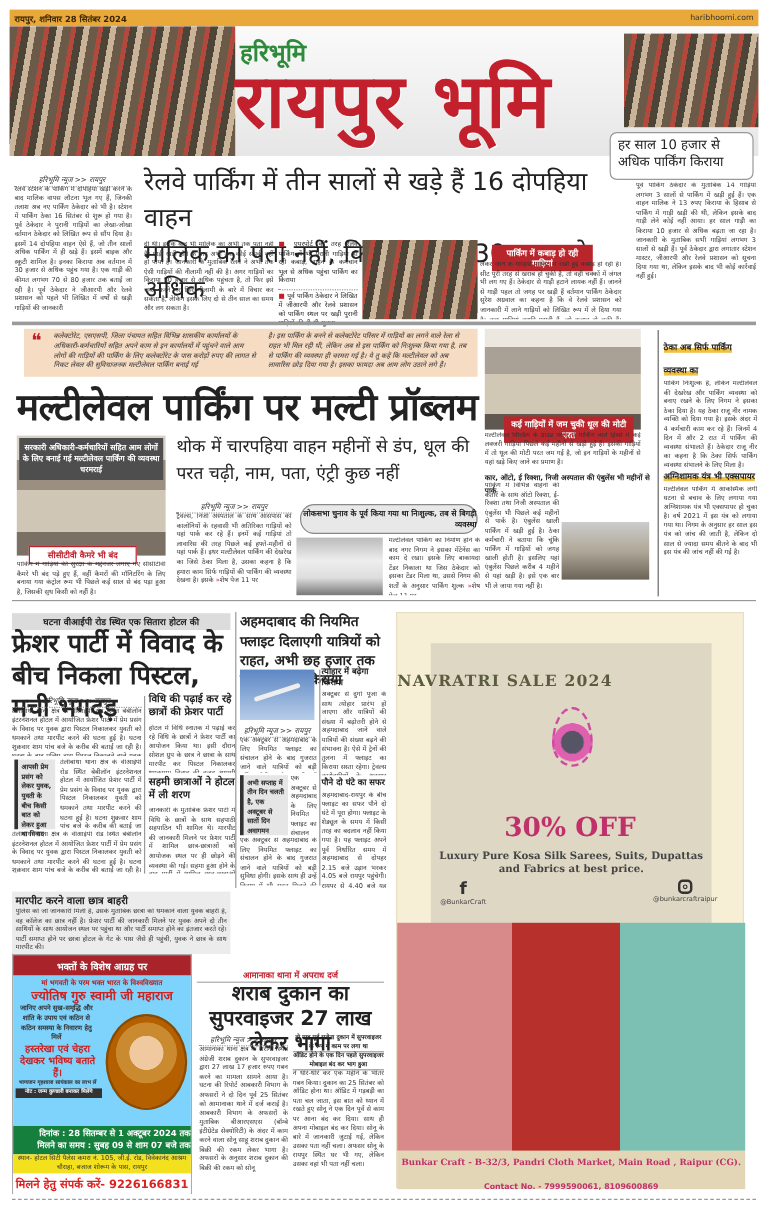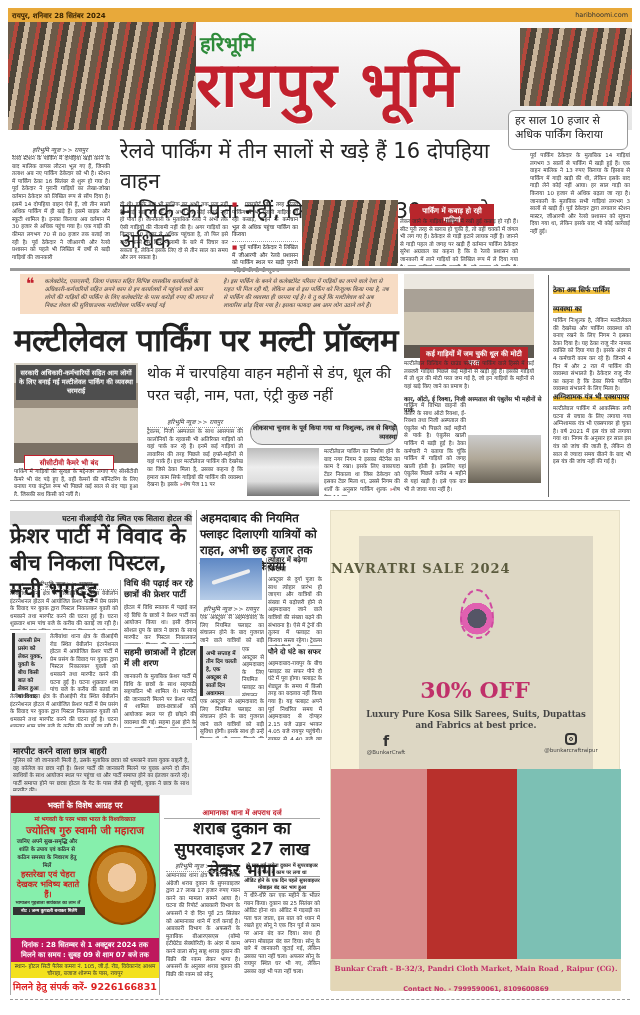--- a/index.html
+++ b/index.html
@@ -22,35 +22,35 @@
 .redtag{background:#b8262c;color:#fff;font-size:7px;text-align:center;padding:2px 4px;font-weight:bold}
 .rule{background:#9a9a9a}
 .quote{left:20px;top:274px;width:378px;height:40px;background:#f7dcc4;padding:3px 6px;display:flex;gap:10px}
 .quote .col{flex:1;font-size:5.8px;line-height:8px;font-style:italic;color:#333}
 .quote .q-icon{font-size:16px;color:#c2202d;line-height:14px}
 .h-multi{left:14px;top:322px;width:388px;font-size:31px;line-height:36px;color:#222;font-weight:bold;letter-spacing:-0.5px}
 .darkbox{background:#4e4e4e;color:#fff;font-size:6.5px;text-align:center;line-height:9px;padding:4px 3px;font-weight:bold}
 .sub-multi{left:147px;top:362px;width:256px;font-size:14.5px;line-height:22px;color:#222}
 .pillbox{left:250px;top:420px;width:148px;height:25px;border:1px solid #888;border-radius:12px;background:#e8e8e8;font-size:6.5px;text-align:right;line-height:9px;padding-top:3px;font-weight:bold}
 .side-h{font-size:7px;font-weight:bold;color:#222;background:linear-gradient(180deg,transparent 55%,#f0c040 55%);display:inline;line-height:11px}
-.graybar{background:#dcdcdc;font-size:7.5px;text-align:right;color:#222;padding:2px 0;font-weight:bold}
+.graybar{background:#dcdcdc;font-size:7.5px;text-align:center;color:#222;padding:2px 0;font-weight:bold}
 .h-fresh{font-size:21px;line-height:27px;color:#222;font-weight:bold}
 .h-flight{font-size:11.5px;line-height:16px;color:#222;font-weight:bold}
 .subhead{font-size:8.5px;font-weight:bold;color:#222;line-height:11px}
 .bullet-box{background:#e6e6e6;border-left:3px solid #333;font-size:5.5px;line-height:8px;padding:3px;font-weight:bold;color:#222}
 .grey-panel{background:#ececec}
 .ad-astro{left:10px;top:795px;width:150px;height:200px;border:1px solid #aaa}
 .ad-astro .hd{background:#a8242a;color:#fff;font-size:8px;text-align:center;font-weight:bold;padding:3px 0}
-.ad-astro .body{background:#86efac;height:125px;position:relative;padding:2px}
+.ad-astro .body{background:#7dd3fc;height:125px;position:relative;padding:2px}
 .ad-astro .l1{font-size:5.8px;text-align:center;color:#b22;font-weight:bold}
 .ad-astro .l2{font-size:10.5px;text-align:center;color:#c22;font-weight:bold;line-height:14px}
 .ad-astro .l3{font-size:5.5px;color:#333;width:68px;line-height:8px;font-weight:bold;text-align:center}
 .ad-astro .l4{font-size:8.2px;color:#c22;width:70px;font-weight:bold;text-align:center;line-height:10px}
 .ad-astro .portrait{right:3px;top:32px;width:68px;height:80px;border-radius:50%;background:radial-gradient(circle at 50% 40%,#f0c9a0 0 25%,#c98a30 26% 45%,#b46000 46%);border:2px solid #8a4a00}
-.ad-astro .blue{background:#be185d;color:#fff;font-size:7px;text-align:center;line-height:10px;font-weight:bold;padding:2px 0}
+.ad-astro .blue{background:#15803d;color:#fff;font-size:7px;text-align:right;line-height:10px;font-weight:bold;padding:2px 0}
 .ad-astro .yellow2{background:#f3e11e;color:#333;font-size:5.5px;text-align:center;line-height:7px;padding:1px 0}
 .ad-astro .contact{background:#fff;color:#d22;font-size:9.5px;text-align:center;font-weight:bold;padding:2px 0}
 .h-liquor{font-size:17px;line-height:21px;color:#222;font-weight:bold;text-align:center}
 .ad-bunkar{left:330px;top:510px;width:290px;height:480px;background:#f6efd6;border:1px solid #e6dfc6}
 .ad-bunkar .panel{left:28px;top:25px;width:234px;height:420px;background:#ddd7c4}
 .ad-bunkar .navratri{width:100%;text-align:left;font-family:"DejaVu Serif",serif;font-size:13px;color:#5b5b3e;top:50px;letter-spacing:1px;font-weight:bold}
 .ad-bunkar .brand{width:100%;text-align:center;font-size:15px;color:#444;top:133px}
 .ad-bunkar .flat{width:100%;text-align:center;font-family:"DejaVu Serif",serif;font-size:8px;color:#c0306a;top:157px;font-weight:bold;letter-spacing:1.5px}
 .ad-bunkar .off{width:100%;text-align:center;font-family:"DejaVu Serif",serif;font-size:22px;color:#c0306a;top:166px;font-weight:bold}
 .ad-bunkar .tag{width:100%;text-align:center;font-family:"DejaVu Serif",serif;font-size:8.5px;color:#444;top:198px;line-height:11px;font-weight:bold}

